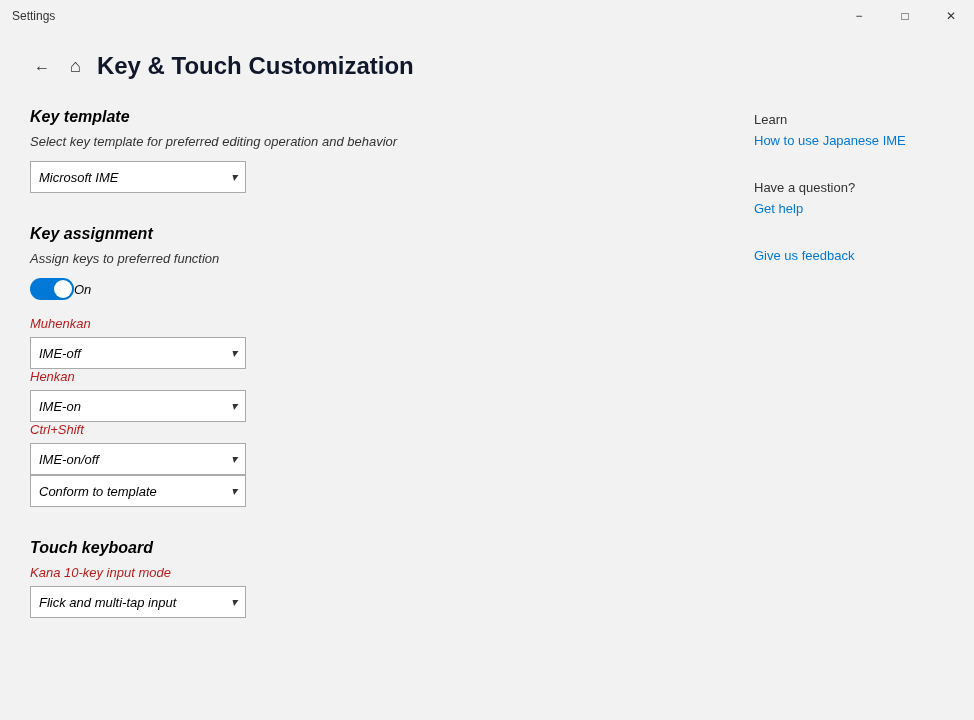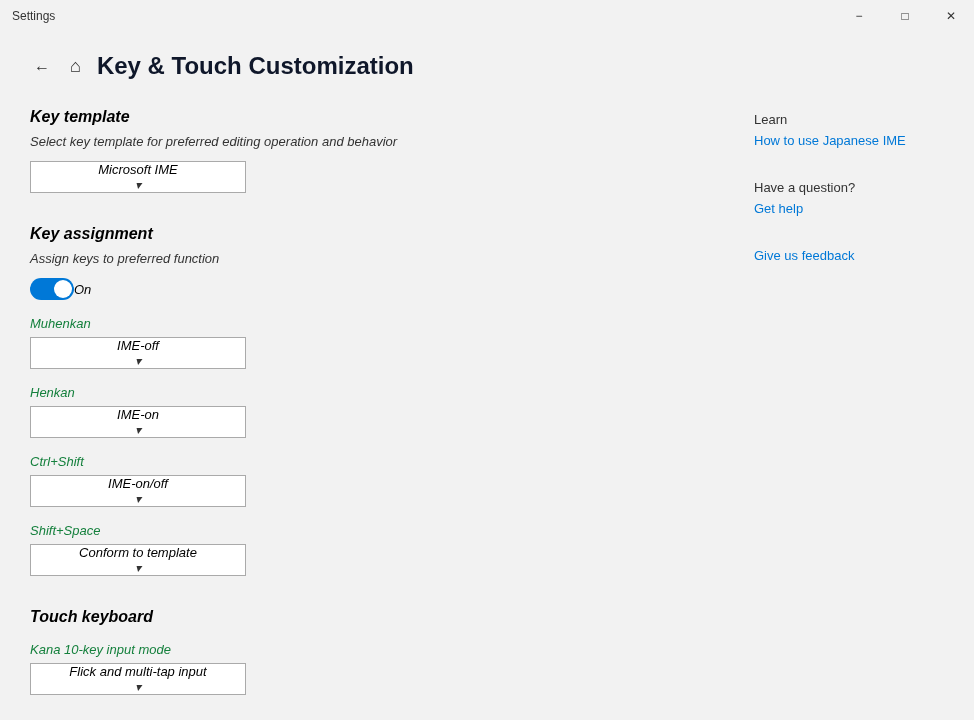--- a/index.html
+++ b/index.html
@@ -109,33 +109,31 @@
       height: 32px;
       border: 1px solid #aaa;
       background: white;
       display: flex;
       align-items: center;
       justify-content: space-between;
       padding: 0 8px;
       cursor: pointer;
       font-size: 13px;
       color: #000;
-      flex-direction: column;
     }
     .dropdown-chevron {
       font-size: 12px;
       color: #333;
     }
 
     
     .field-label {
       font-size: 13px;
-      color: #15803d;
+      color: #b91c1c;
       margin-bottom: 6px;
-      margin-top: 16px;
     }
 
     
     .toggle-row {
       display: flex;
       align-items: center;
       margin-bottom: 16px;
     }
     .toggle {
       width: 44px;
@@ -235,21 +233,20 @@
         <span>IME-on</span>
         <span class="dropdown-chevron">▾</span>
       </div>
 
       <div class="field-label">Ctrl+Shift</div>
       <div class="dropdown">
         <span>IME-on/off</span>
         <span class="dropdown-chevron">▾</span>
       </div>
 
-      <div class="field-label">Shift+Space</div>
       <div class="dropdown">
         <span>Conform to template</span>
         <span class="dropdown-chevron">▾</span>
       </div>
     </div>
 
     <div class="section">
       <div class="section-title">Touch keyboard</div>
       <div class="field-label">Kana 10-key input mode</div>
       <div class="dropdown">

